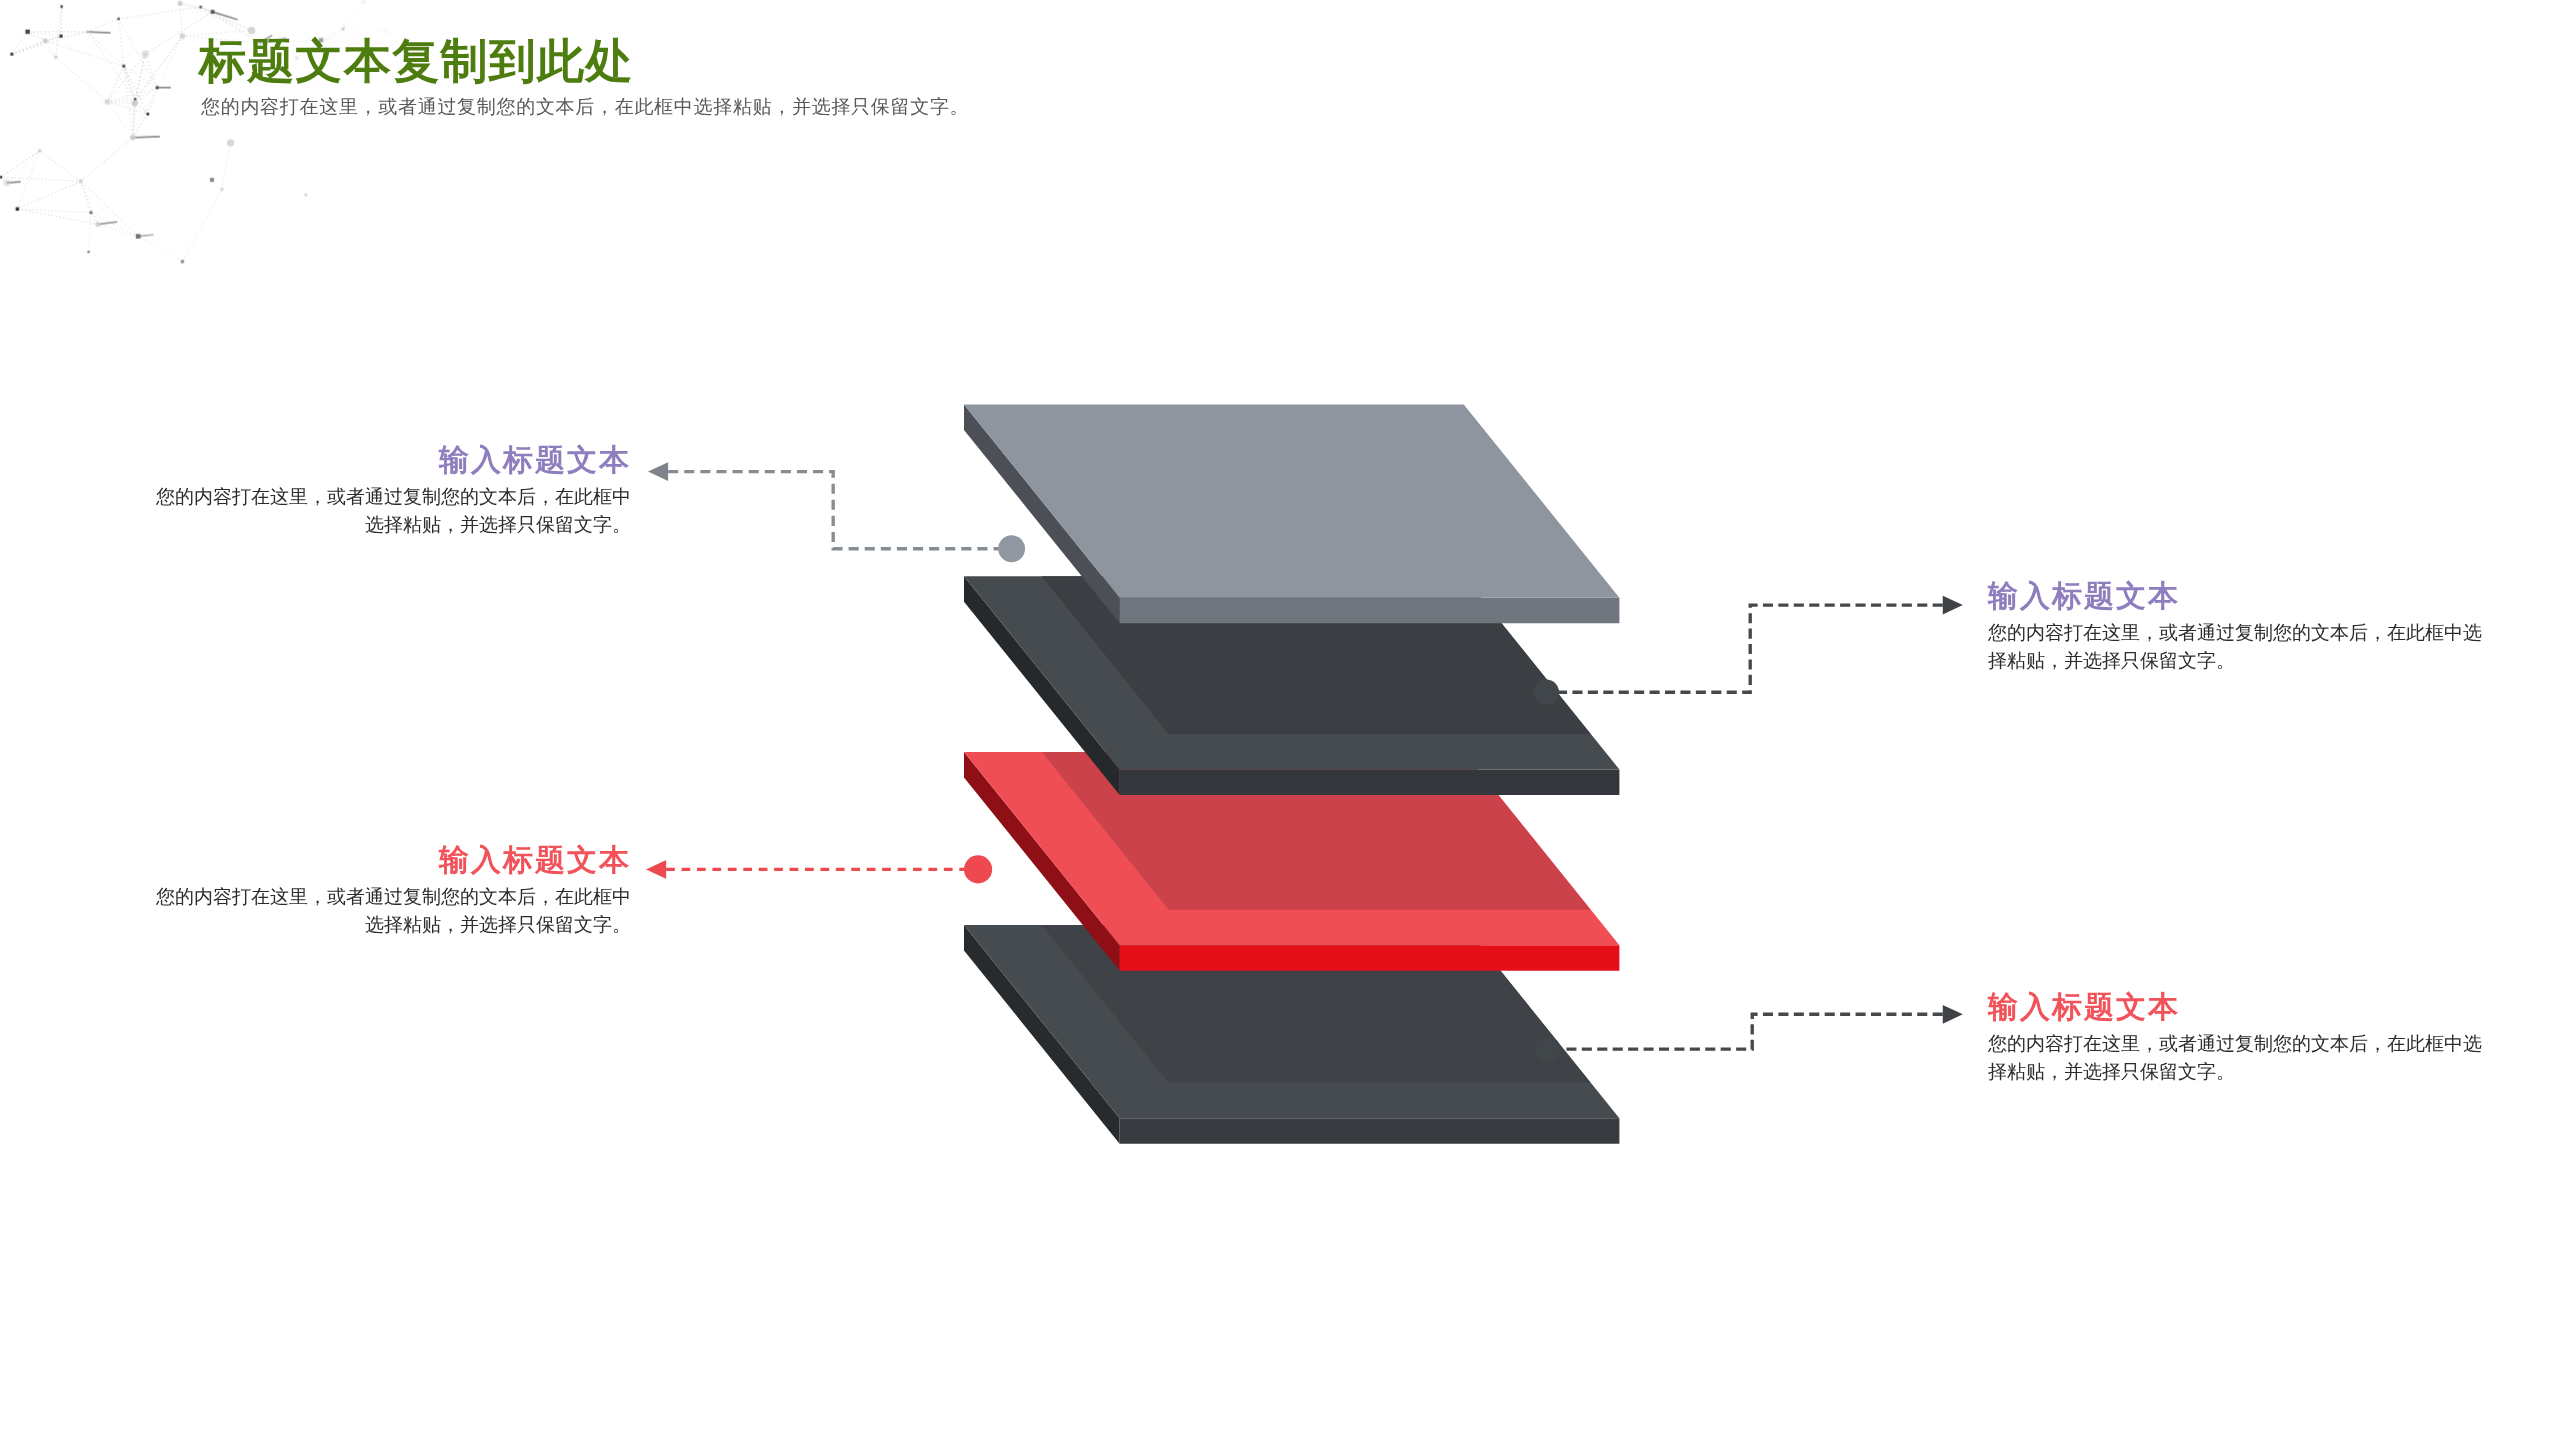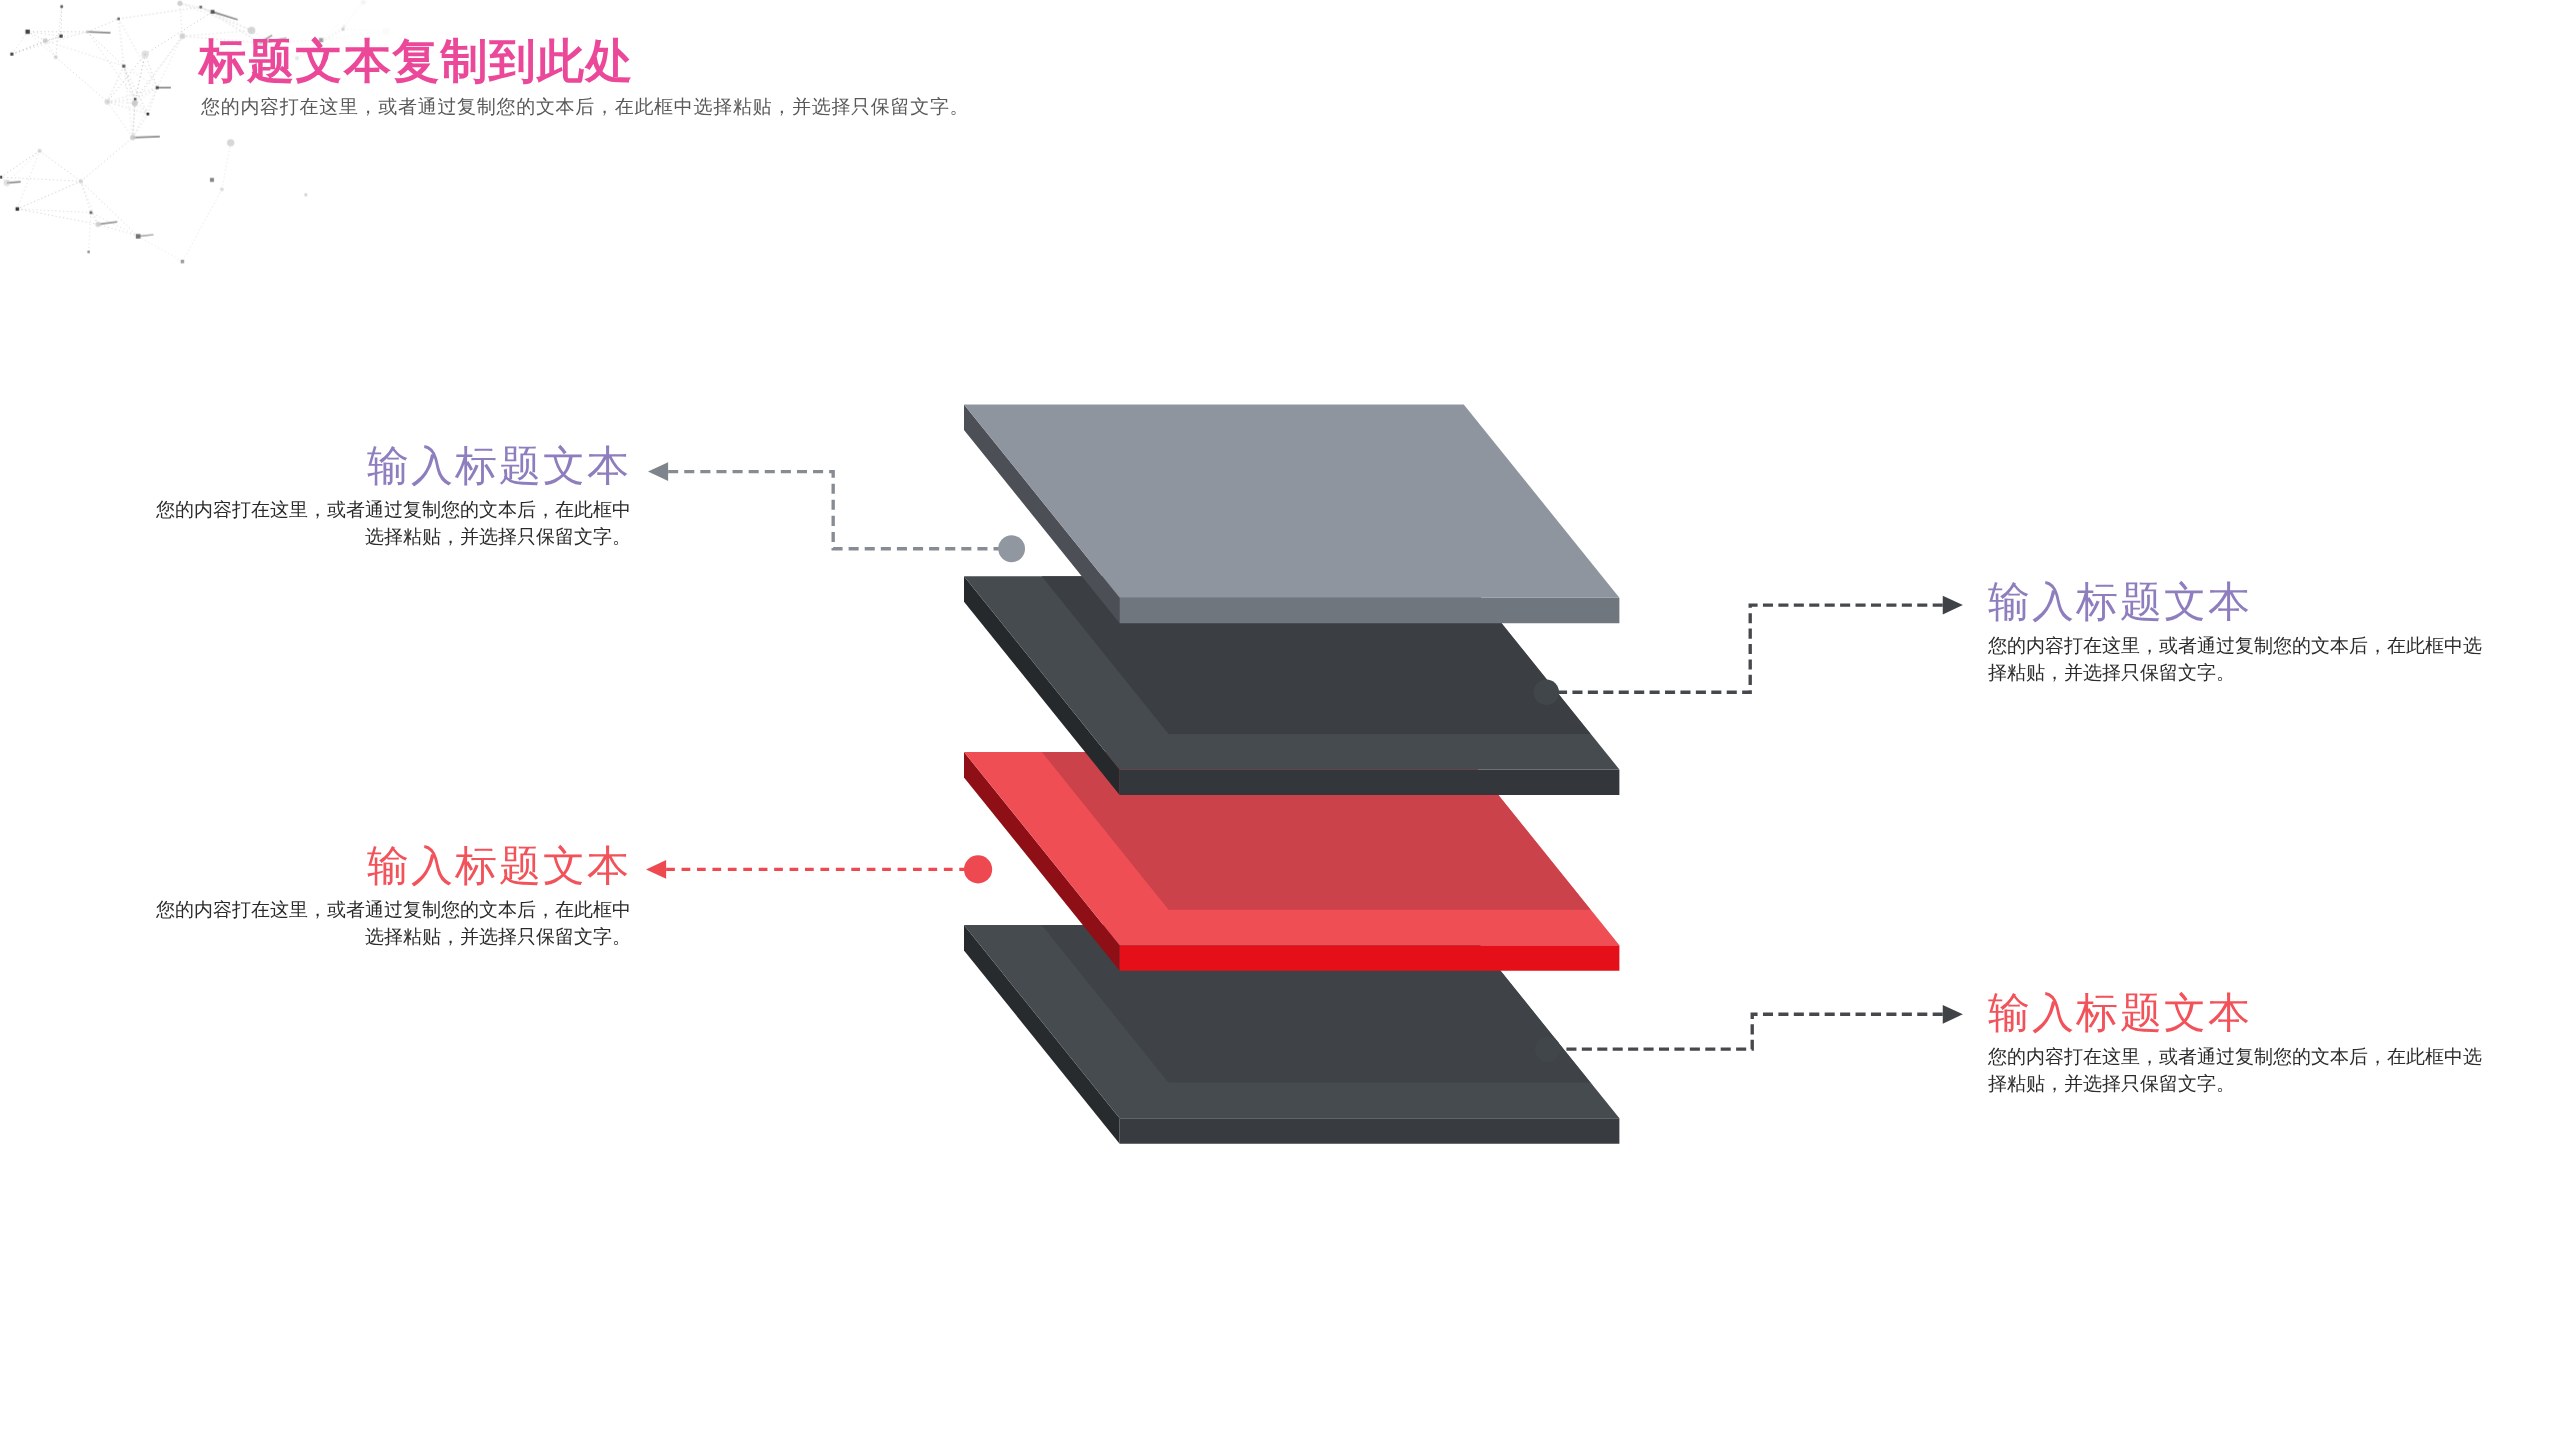--- a/index.html
+++ b/index.html
@@ -4,30 +4,30 @@
 <style>
   html,body{margin:0;padding:0;background:#ffffff;}
   .slide{
     position:relative; width:2576px; height:1449px; overflow:hidden;
     background:#ffffff;
     font-family:"DejaVu Sans", sans-serif;
   }
   .abs{position:absolute;}
   .page-title{
     left:199px; top:29.5px;
-    font-size:47px; font-weight:bold; color:#ec4899; letter-spacing:1.3px;
+    font-size:47px; font-weight:bold; color:#4d7c0f; letter-spacing:1.3px;
     white-space:nowrap;
   }
   .page-subtitle{
     left:201px; top:94px;
     font-size:19px; color:#595959; letter-spacing:0.7px; white-space:nowrap;
   }
   .callout{ width:490px; }
   .callout .co-title{
-    font-size:42px; font-weight:normal; letter-spacing:2px; line-height:1.04;
+    font-size:30px; font-weight:bold; letter-spacing:2px; line-height:1.04;
     white-space:nowrap;
   }
   .callout .co-body{
     margin-top:8px; font-size:19px; line-height:27.5px; color:#2b2b2b;
   }
   .co-lt{ left:141px;  top:444px;  text-align:right; }
   .co-lb{ left:141px;  top:844px; text-align:right; }
   .co-rt{ left:1988px; top:580px;  text-align:left; width:510px; }
   .co-rb{ left:1988px; top:991px; text-align:left; width:510px; }
   .co-lt .co-title, .co-lb .co-title{ white-space:nowrap; }

